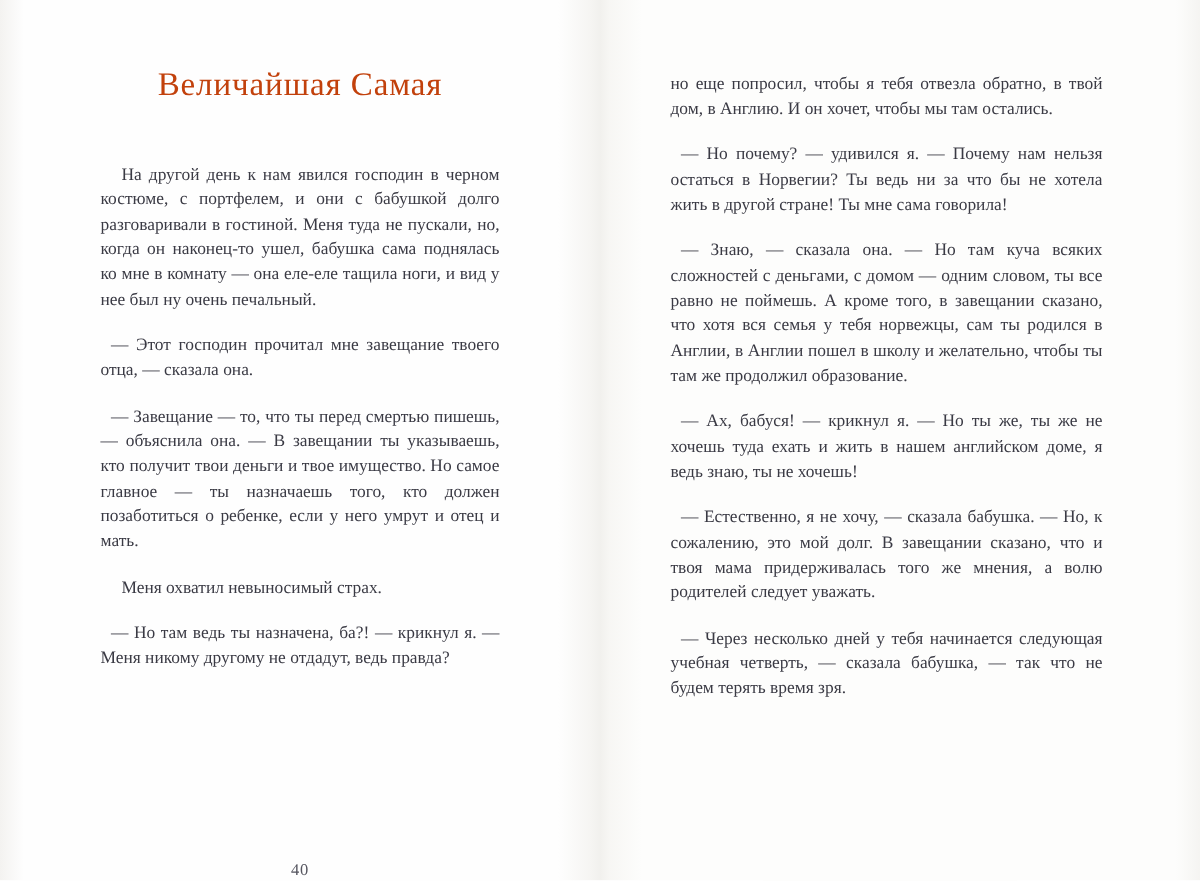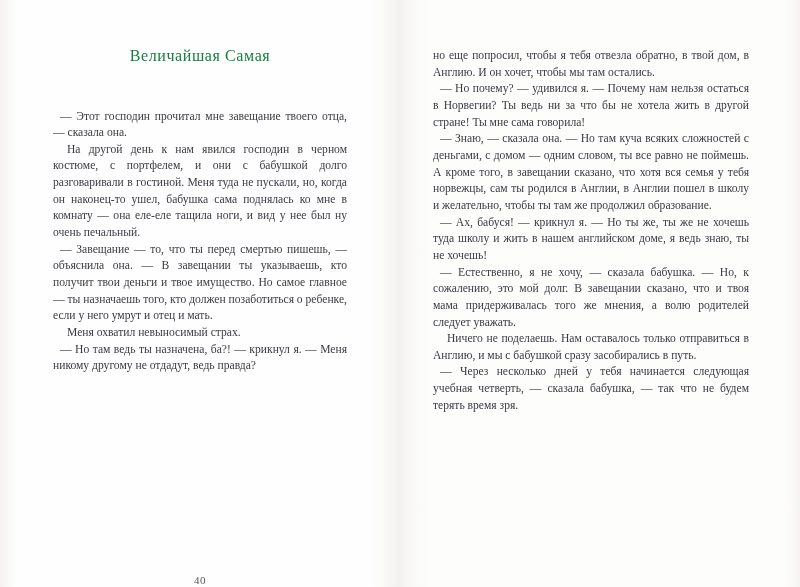--- a/index.html
+++ b/index.html
@@ -72,38 +72,38 @@
   }
   .page-right {
     left: 433px;
     top: 26px;
     width: 316px;
     height: 540px;
   }
 
   .chapter-title {
     text-align: center;
-    font-size: 16px;
+    font-size: 22px;
     line-height: 25.5px;
-    color: #15803d;
+    color: #c2410c;
     letter-spacing: 0.6px;
     margin: 17px 6px 0 6px;
     font-weight: normal;
   }
   .chapter-title .tline { display: block; white-space: nowrap; }
 
   .body-block {
     margin-top: 40px;
   }
   .page-right .body-block {
     margin-top: 22px;
   }
 
   p.para {
-    margin: 0;
+    margin: 14px;
     text-align: justify;
     text-justify: inter-word;
     font-size: 11.6px;
     line-height: 16.65px;
     color: #3a3a44;
     text-indent: 0;
     -webkit-hyphens: none;
     hyphens: none;
   }
   p.indent { text-indent: 14px; }
@@ -130,38 +130,37 @@
   <div class="leaf leaf-left"></div>
   <div class="leaf leaf-right"></div>
 
   <div class="page page-left ink">
 
     <div class="chapter-title">
       <span class="tline">Величайшая Самая</span>
     </div>
 
     <div class="body-block">
+      <p class="para indent">На другой день к нам явился господин в черном костюме, с портфелем, и они с бабушкой долго разговаривали в гостиной. Меня туда не пускали, но, когда он наконец-то ушел, бабушка сама поднялась ко мне в комнату — она еле-еле тащила ноги, и вид у нее был ну очень печальный.</p>
       <p class="para dash">— Этот господин прочитал мне завещание твоего отца, — сказала она.</p>
-      <p class="para indent">На другой день к нам явился господин в черном костюме, с портфелем, и они с бабушкой долго разговаривали в гостиной. Меня туда не пускали, но, когда он наконец-то ушел, бабушка сама поднялась ко мне в комнату — она еле-еле тащила ноги, и вид у нее был ну очень печальный.</p>
       <p class="para dash">— Завещание — то, что ты перед смертью пишешь, — объяснила она. — В завещании ты указываешь, кто получит твои деньги и твое имущество. Но самое главное — ты назначаешь того, кто должен позаботиться о ребенке, если у него умрут и отец и мать.</p>
       <p class="para indent">Меня охватил невыносимый страх.</p>
       <p class="para dash">— Но там ведь ты назначена, ба?! — крикнул я. — Меня никому другому не отдадут, ведь правда?</p>
     </div>
 
     <div class="folio folio-left">40</div>
   </div>
 
   <div class="page page-right ink">
     <div class="body-block">
       <p class="para">но еще попросил, чтобы я тебя отвезла обратно, в твой дом, в Англию. И он хочет, чтобы мы там остались.</p>
       <p class="para dash">— Но почему? — удивился я. — Почему нам нельзя остаться в Норвегии? Ты ведь ни за что бы не хотела жить в другой стране! Ты мне сама говорила!</p>
       <p class="para dash">— Знаю, — сказала она. — Но там куча всяких сложностей с деньгами, с домом — одним словом, ты все равно не поймешь. А кроме того, в завещании сказано, что хотя вся семья у тебя норвежцы, сам ты родился в Англии, в Англии пошел в школу и желательно, чтобы ты там же продолжил образование.</p>
-      <p class="para dash">— Ах, бабуся! — крикнул я. — Но ты же, ты же не хочешь туда школу и жить в нашем английском доме, я ведь знаю, ты не хочешь!</p>
+      <p class="para dash">— Ах, бабуся! — крикнул я. — Но ты же, ты же не хочешь туда ехать и жить в нашем английском доме, я ведь знаю, ты не хочешь!</p>
       <p class="para dash">— Естественно, я не хочу, — сказала бабушка. — Но, к сожалению, это мой долг. В завещании сказано, что и твоя мама придерживалась того же мнения, а волю родителей следует уважать.</p>
-      <p class="para indent">Ничего не поделаешь. Нам оставалось только отправиться в Англию, и мы с бабушкой сразу засобирались в путь.</p>
       <p class="para dash">— Через несколько дней у тебя начинается следующая учебная четверть, — сказала бабушка, — так что не будем терять время зря.</p>
     </div>
 
   </div>
 
   <div class="gutter"></div>
   <div class="trim-left"></div>
   <div class="trim-right"></div>
 
 </div>

